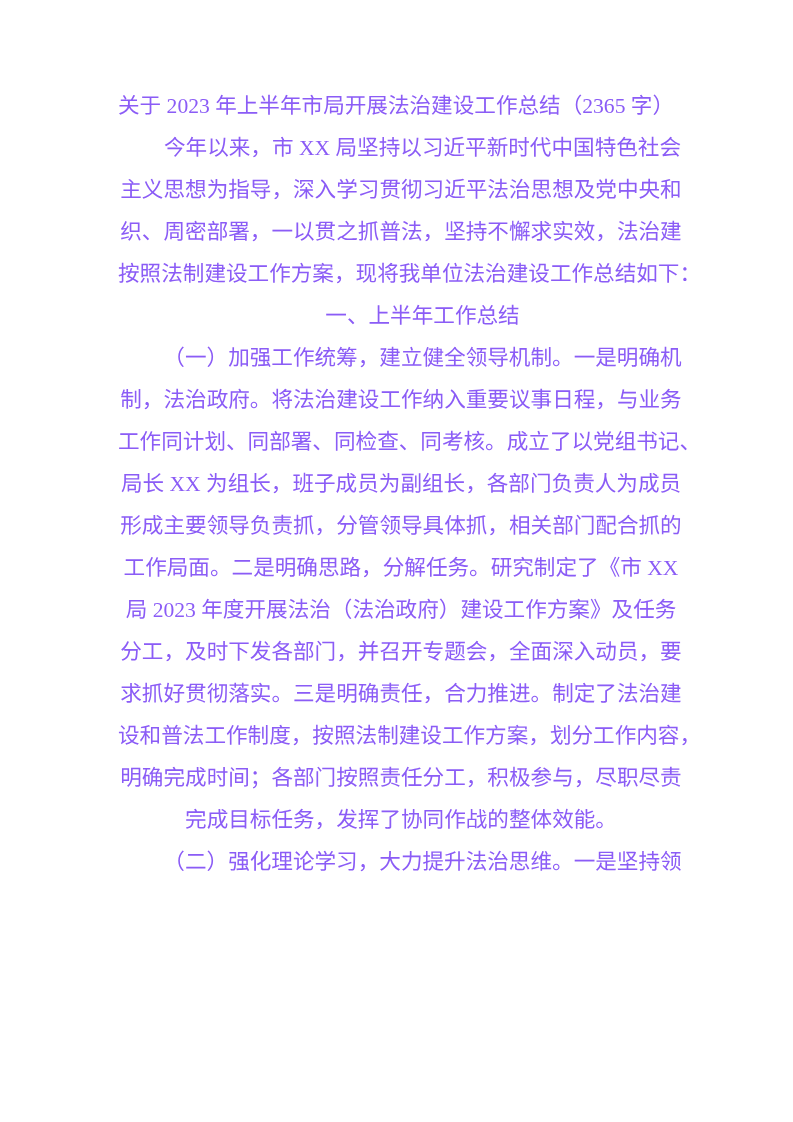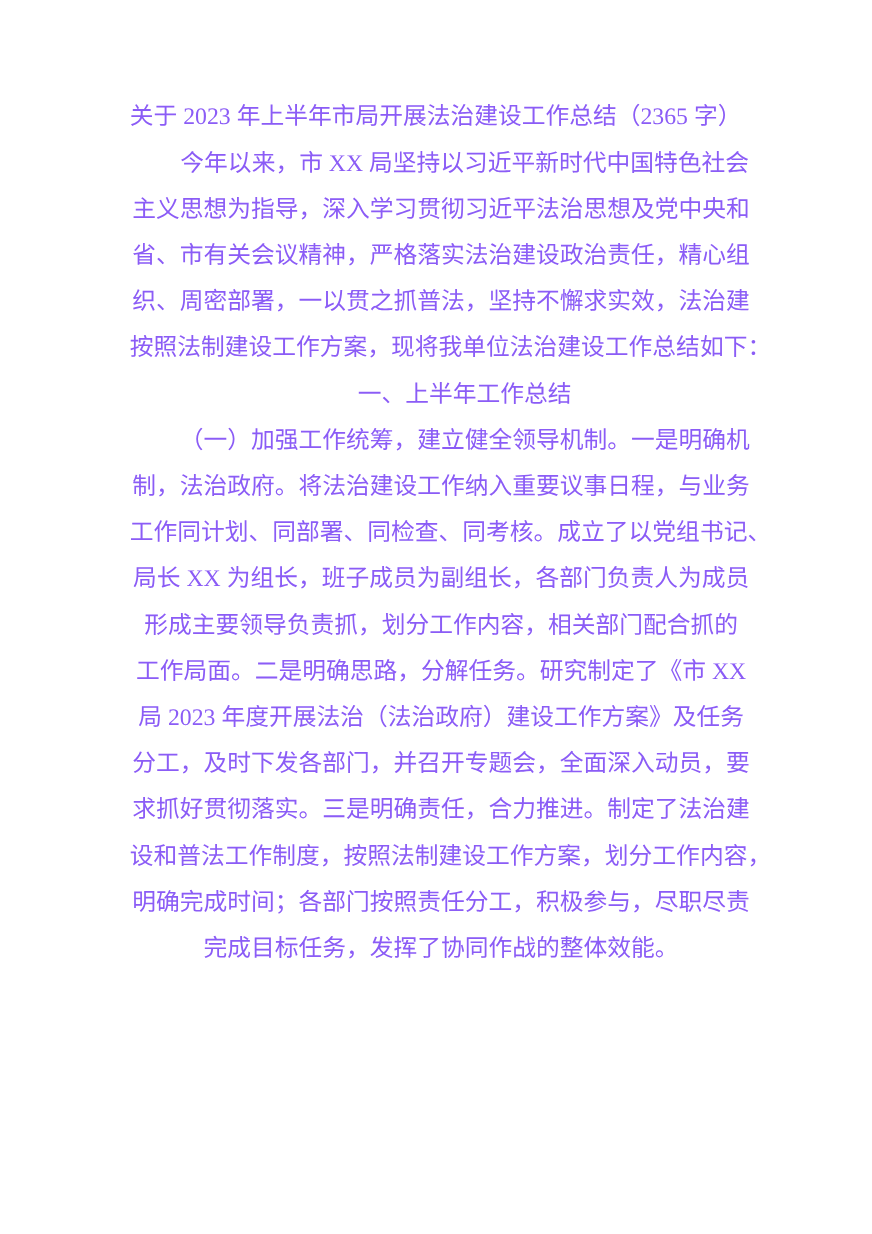--- a/index.html
+++ b/index.html
@@ -47,31 +47,31 @@
 </style>
 </head>
 <body>
 
 <div class="page">
   <div class="doc">
     <div class="title-line">关于 2023 年上半年市局开展法治建设工作总结（2365 字）</div>
     <div id="body-lines">
         <div class="line indent">今年以来，市 XX 局坚持以习近平新时代中国特色社会</div>
         <div class="line">主义思想为指导，深入学习贯彻习近平法治思想及党中央和</div>
-        <div class="line">省、市有关会议精神，严格落实法治建设政治责任，精心组</div>
         <div class="line">织、周密部署，一以贯之抓普法，坚持不懈求实效，法治建</div>
         <div class="line">按照法制建设工作方案，现将我单位法治建设工作总结如下：</div>
         <div class="line indent">一、上半年工作总结</div>
         <div class="line indent">（一）加强工作统筹，建立健全领导机制。一是明确机</div>
         <div class="line">制，法治政府。将法治建设工作纳入重要议事日程，与业务</div>
         <div class="line">工作同计划、同部署、同检查、同考核。成立了以党组书记、</div>
         <div class="line">局长 XX 为组长，班子成员为副组长，各部门负责人为成员</div>
-        <div class="line">形成主要领导负责抓，划分工作内容，相关部门配合抓的</div>
+        <div class="line">形成主要领导负责抓，分管领导具体抓，相关部门配合抓的</div>
         <div class="line">工作局面。二是明确思路，分解任务。研究制定了《市 XX</div>
         <div class="line">局 2023 年度开展法治（法治政府）建设工作方案》及任务</div>
         <div class="line">分工，及时下发各部门，并召开专题会，全面深入动员，要</div>
         <div class="line">求抓好贯彻落实。三是明确责任，合力推进。制定了法治建</div>
         <div class="line">设和普法工作制度，按照法制建设工作方案，划分工作内容，</div>
         <div class="line">明确完成时间；各部门按照责任分工，积极参与，尽职尽责</div>
         <div class="line">完成目标任务，发挥了协同作战的整体效能。</div>
+        <div class="line indent">（二）强化理论学习，大力提升法治思维。一是坚持领</div>
       </div>
   </div>
 </div>
 
 </body></html>

